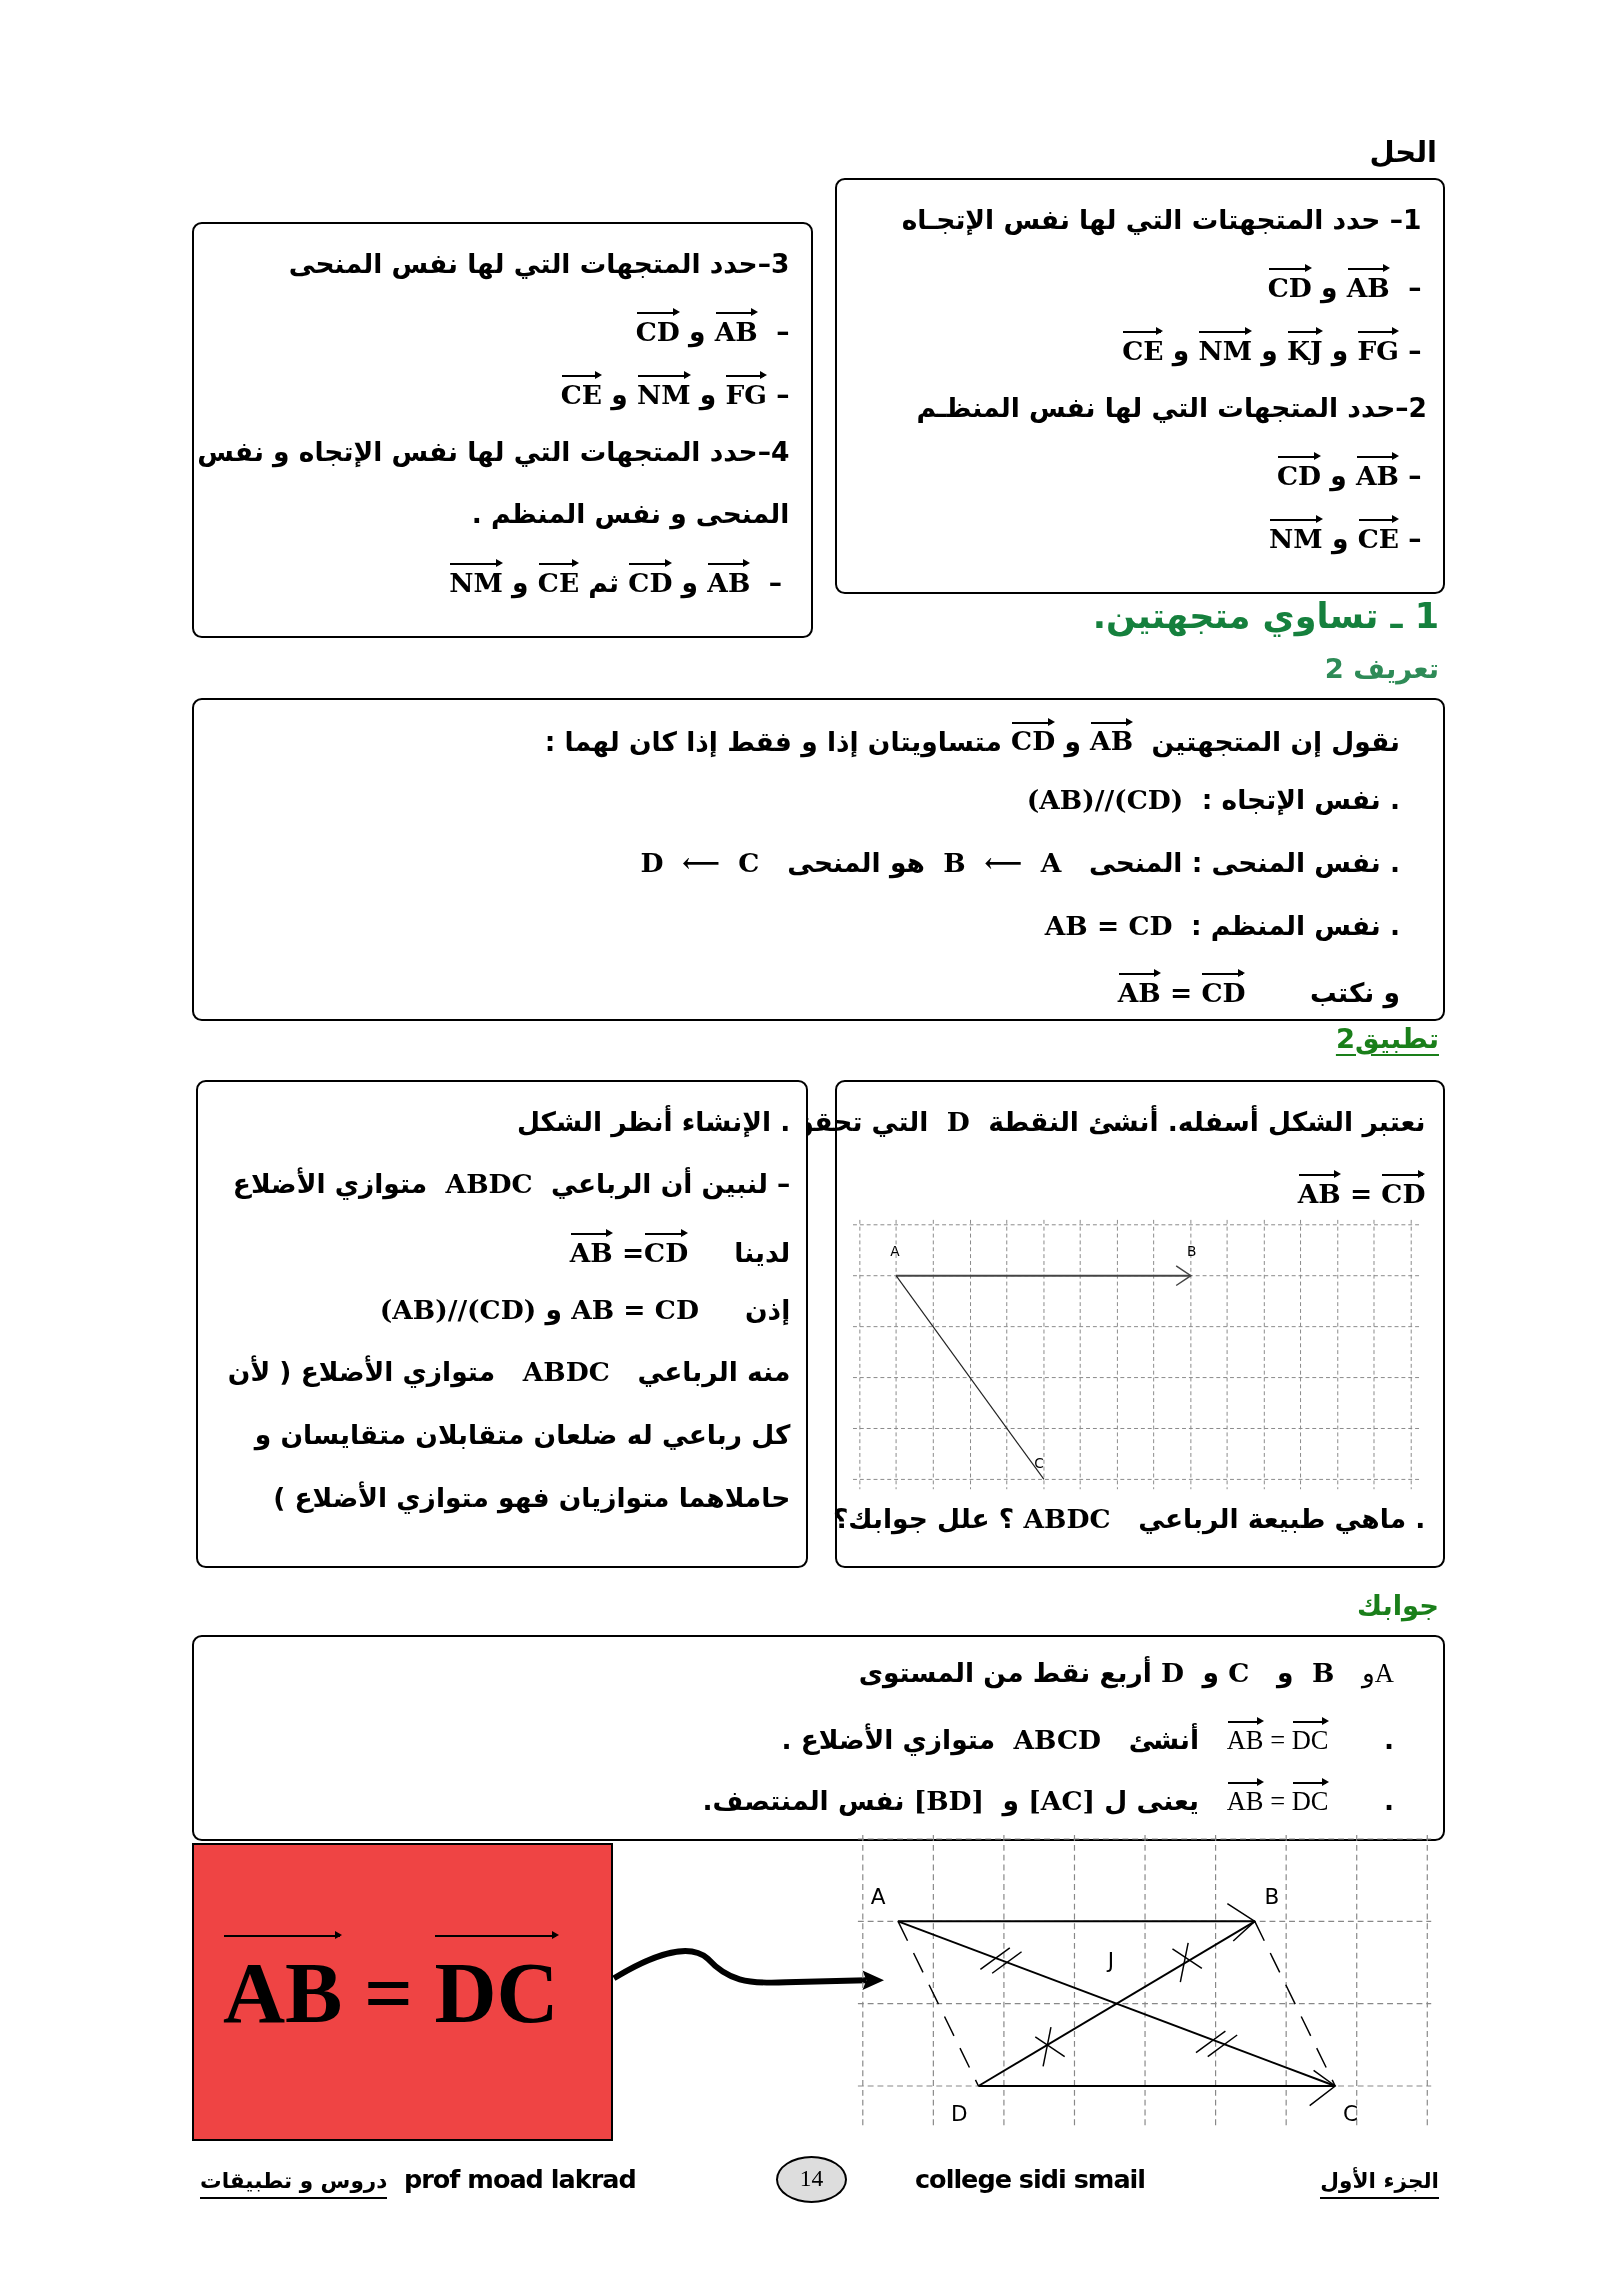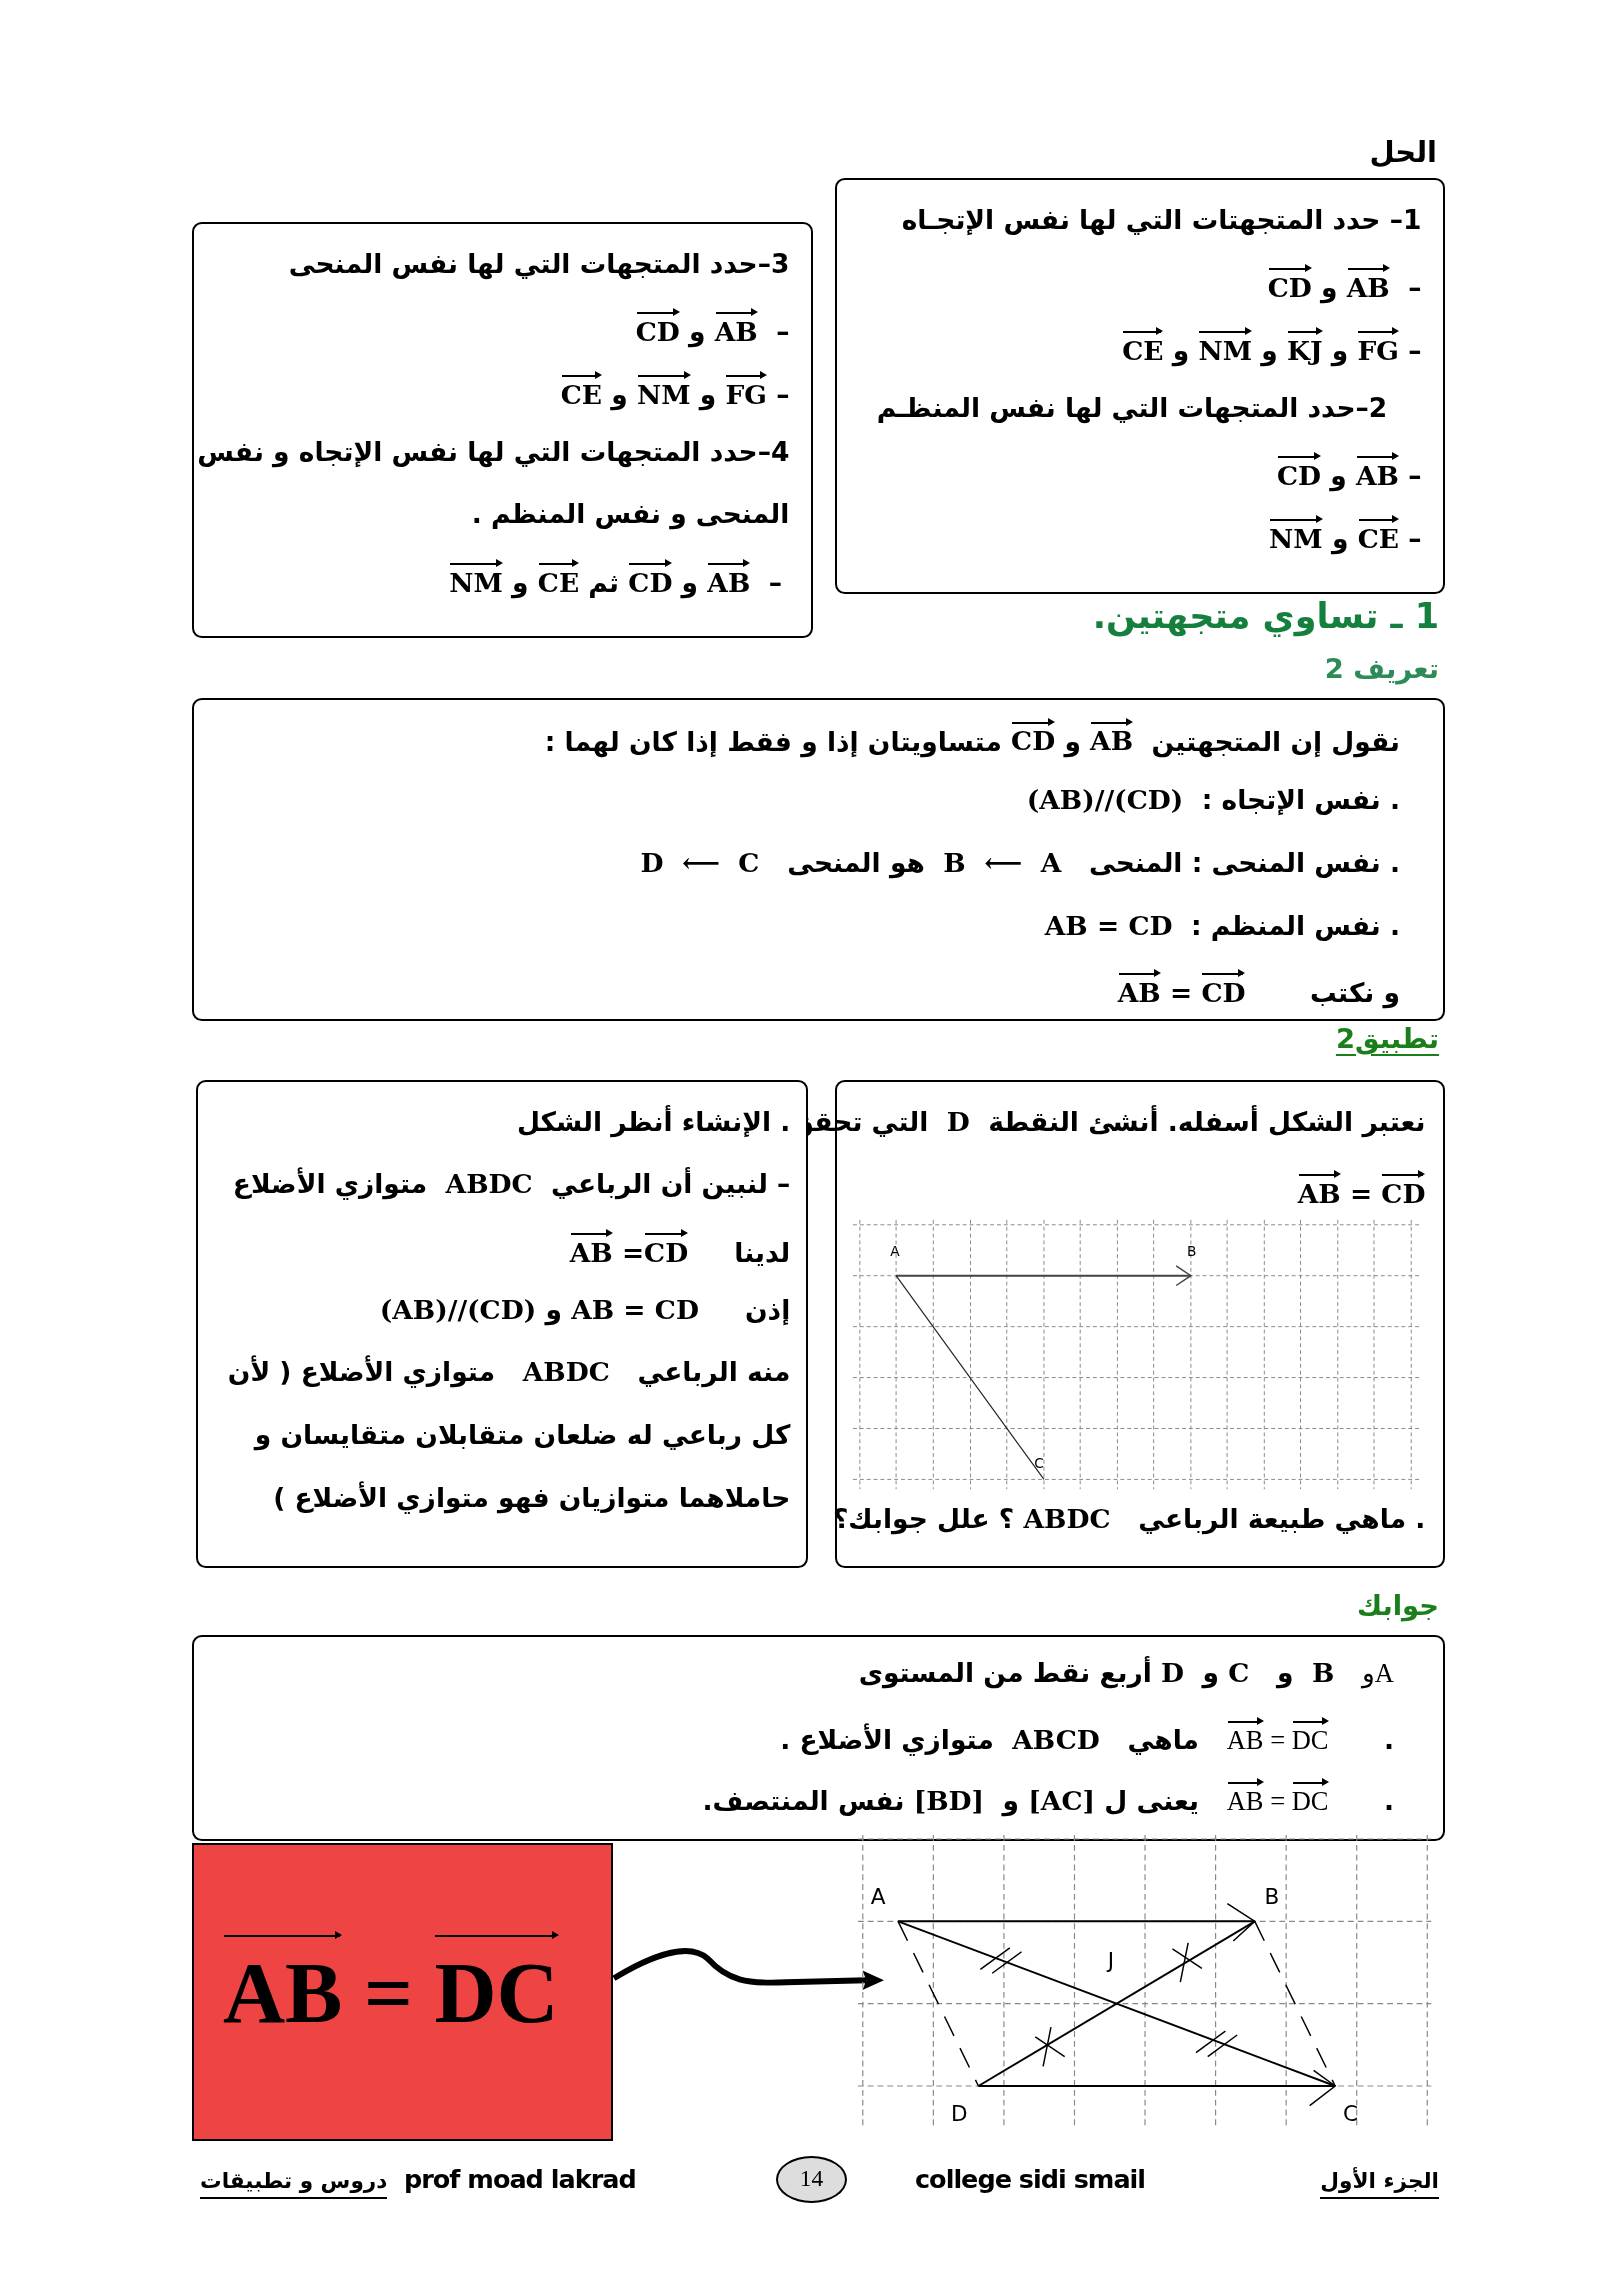--- a/index.html
+++ b/index.html
@@ -34,21 +34,21 @@
   </div>
   <div class="line" style="top:149px; right:21.6px;">
     <span>– </span><span class="m vec">FG</span>
     <span>و</span>
     <span class="m vec">KJ</span>
     <span>و</span>
     <span class="m vec">NM</span>
     <span>و</span>
     <span class="m vec">CE</span>
   </div>
-  <div class="line" style="top:212px; right:16px;text-align:center;">2–حدد المتجهات التي لها نفس المنظـم</div>
+  <div class="line" style="top:212px; right:16px;">2–حدد المتجهات التي لها نفس المنظـم</div>
   <div class="line" style="top:274px; right:21.6px;">
     <span>– </span><span class="m vec">AB</span>
     <span>و</span>
     <span class="m vec">CD</span>
   </div>
   <div class="line" style="top:337px; right:21.6px;">
     <span>– </span><span class="m vec">CE</span>
     <span>و</span>
     <span class="m vec">NM</span>
   </div>
@@ -200,21 +200,21 @@
     <span class="m">B</span>&nbsp;
     <span>و</span>&nbsp;&nbsp;
     <span class="m">C</span>
     <span>و</span>&nbsp;
     <span class="m">D</span>
     <span>أربع نقط من المستوى</span>
   </div>
   <div class="line" style="top:82px; right:49px;">
     <span>.</span>&nbsp;&nbsp;&nbsp;&nbsp;&nbsp;
     <span class="m rm" style="direction:ltr;"><span class="vec">AB</span> = <span class="vec">DC</span></span>&nbsp;&nbsp;
-    <span>ماهي</span>&nbsp;&nbsp;
+    <span>أنشئ</span>&nbsp;&nbsp;
     <span class="m">ABCD</span>&nbsp;
     <span>متوازي الأضلاع  .</span>
   </div>
   <div class="line" style="top:143px; right:49px;">
     <span>.</span>&nbsp;&nbsp;&nbsp;&nbsp;&nbsp;
     <span class="m rm" style="direction:ltr;"><span class="vec">AB</span> = <span class="vec">DC</span></span>&nbsp;&nbsp;
     <span>يعنى ل</span>
     <span class="m">[AC]</span>
     <span>و</span>&nbsp;
     <span class="m">[BD]</span>

